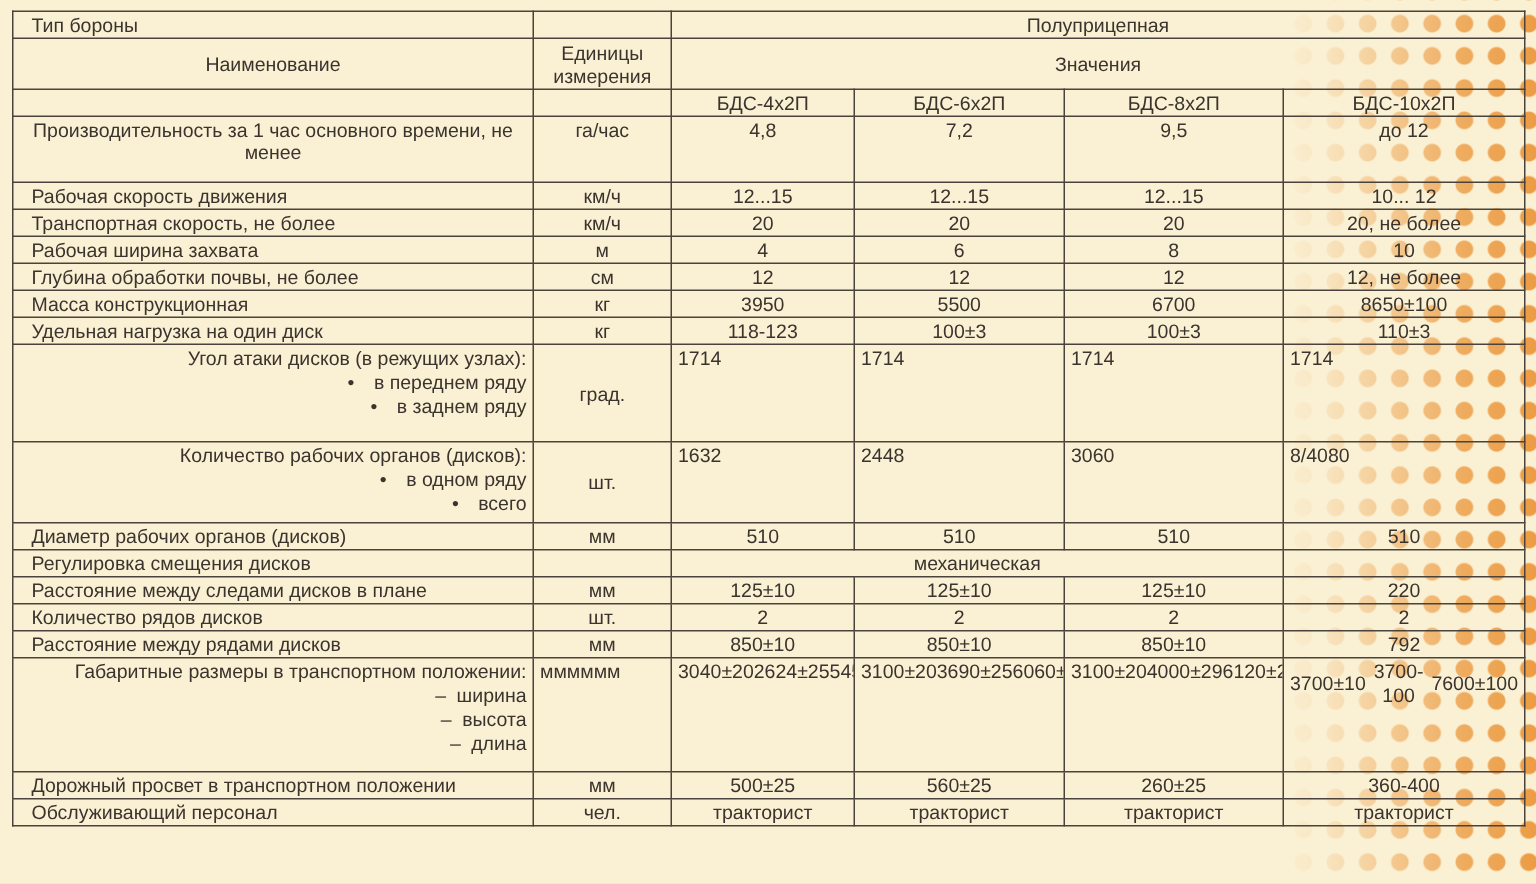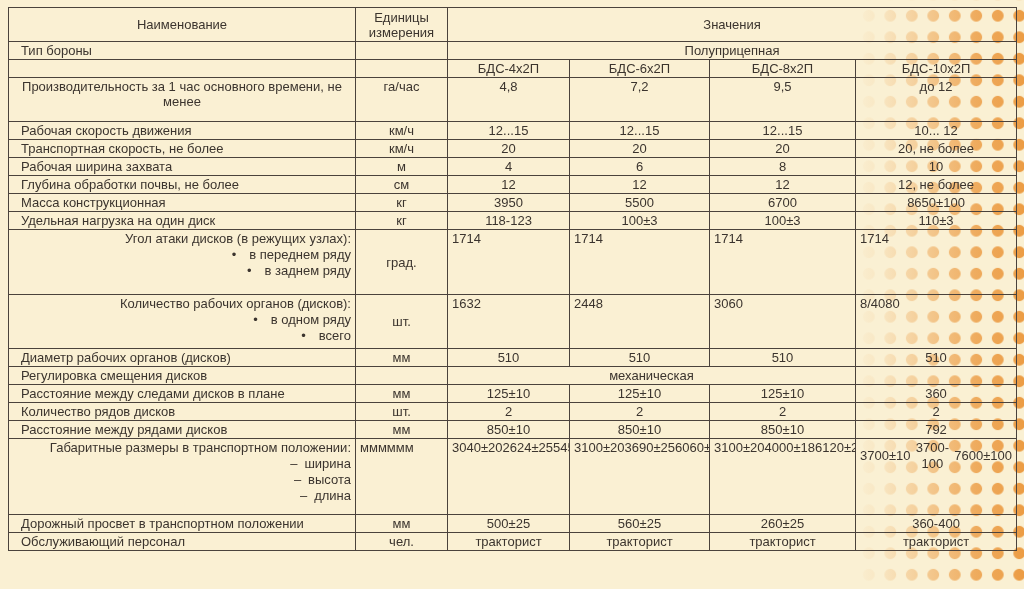--- a/index.html
+++ b/index.html
@@ -56,29 +56,29 @@
   <table class="specs" id="specs-table">
     <colgroup>
       <col style="width:347px">
         <col style="width:92px">
       <col style="width:122px">
         <col style="width:140px">
       <col style="width:146px">
         <col style="width:161px">
     </colgroup>
     <tbody id="specs-body">
+        <tr style="height: 15px;">
+          <td class="lbl">Тип бороны</td>
+          <td></td>
+          <td class="c" colspan="4">Полуприцепная</td>
+        </tr>
         <tr style="height: 34px;">
           <td class="c">Наименование</td>
           <td class="c">Единицы измерения</td>
           <td class="c" colspan="4">Значения</td>
-        </tr>
-        <tr style="height: 15px;">
-          <td class="lbl">Тип бороны</td>
-          <td></td>
-          <td class="c" colspan="4">Полуприцепная</td>
         </tr>
         <tr style="height: 18px; margin-left: 28px;">
           <td></td>
           <td></td>
           <td class="c">БДС-4х2П</td>
           <td class="c">БДС-6х2П</td>
           <td class="c">БДС-8х2П</td>
           <td class="c">БДС-10х2П</td>
         </tr>
         <tr style="height: 44px;">
@@ -238,21 +238,21 @@
           <td></td>
           <td class="c" colspan="3">механическая</td>
           <td></td>
         </tr>
         <tr style="height: 15px;">
           <td class="lbl">Расстояние между следами дисков в плане</td>
           <td class="c">мм</td>
           <td class="c">125±10</td>
           <td class="c">125±10</td>
           <td class="c">125±10</td>
-          <td class="c">360</td>
+          <td class="c">220</td>
         </tr>
         <tr style="height: 15px; margin-top: 44px;">
           <td class="lbl">Количество рядов дисков</td>
           <td class="c">шт.</td>
           <td class="c">2</td>
           <td class="c">2</td>
           <td class="c">2</td>
           <td class="c">2</td>
         </tr>
         <tr style="height: 15px; padding-left: 28px;">
@@ -302,21 +302,21 @@
               <div class="skip"></div>
               <div>3100±20</div>
               <div>3690±25</div>
               <div>6060±20</div>
             </div>
           </td>
           <td class="c vtop">
             <div class="stack">
               <div class="skip"></div>
               <div>3100±20</div>
-              <div>4000±18</div>
+              <div>4000±29</div>
               <div>6120±20</div>
             </div>
           </td>
           <td class="c vtop">
             <div class="stack">
               <div class="skip"></div>
               <div>3700±10</div>
               <div>3700-100</div>
               <div>7600±100</div>
             </div>

